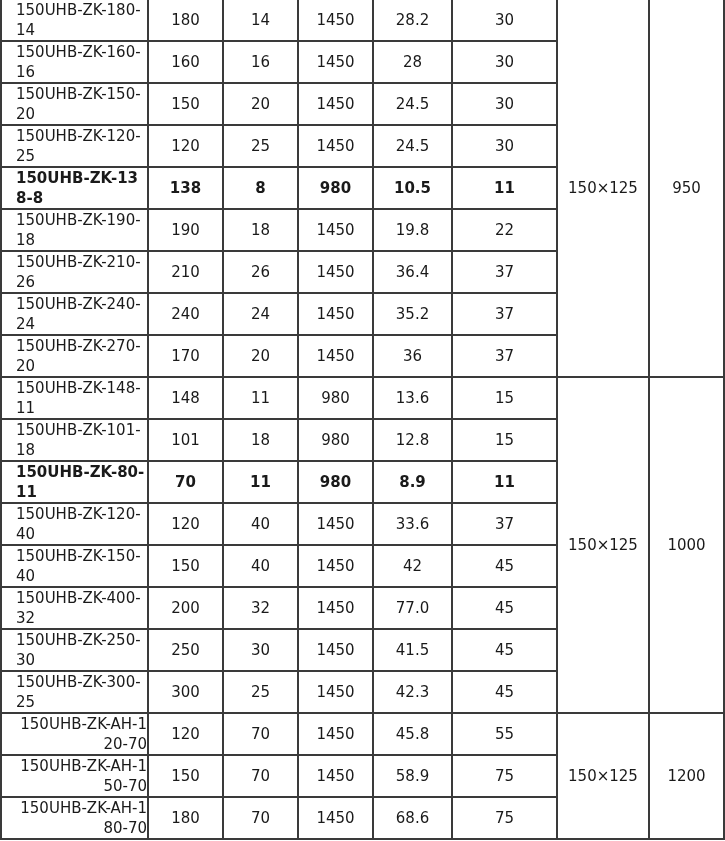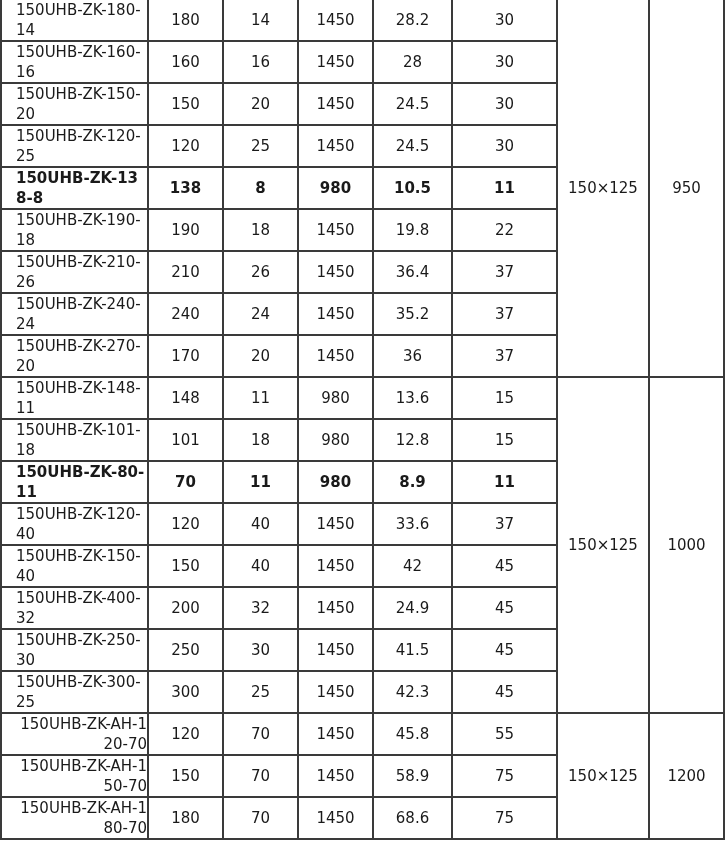--- a/index.html
+++ b/index.html
@@ -159,21 +159,21 @@
         <td>40</td>
         <td>1450</td>
         <td>42</td>
         <td>45</td>
       </tr>
       <tr class="tall">
         <td class="model">150UHB-ZK-400-32</td>
         <td>200</td>
         <td>32</td>
         <td>1450</td>
-        <td>24.9</td>
+        <td>77.0</td>
         <td>45</td>
       </tr>
       <tr class="tall">
         <td class="model">150UHB-ZK-250-30</td>
         <td>250</td>
         <td>30</td>
         <td>1450</td>
         <td>41.5</td>
         <td>45</td>
       </tr>

